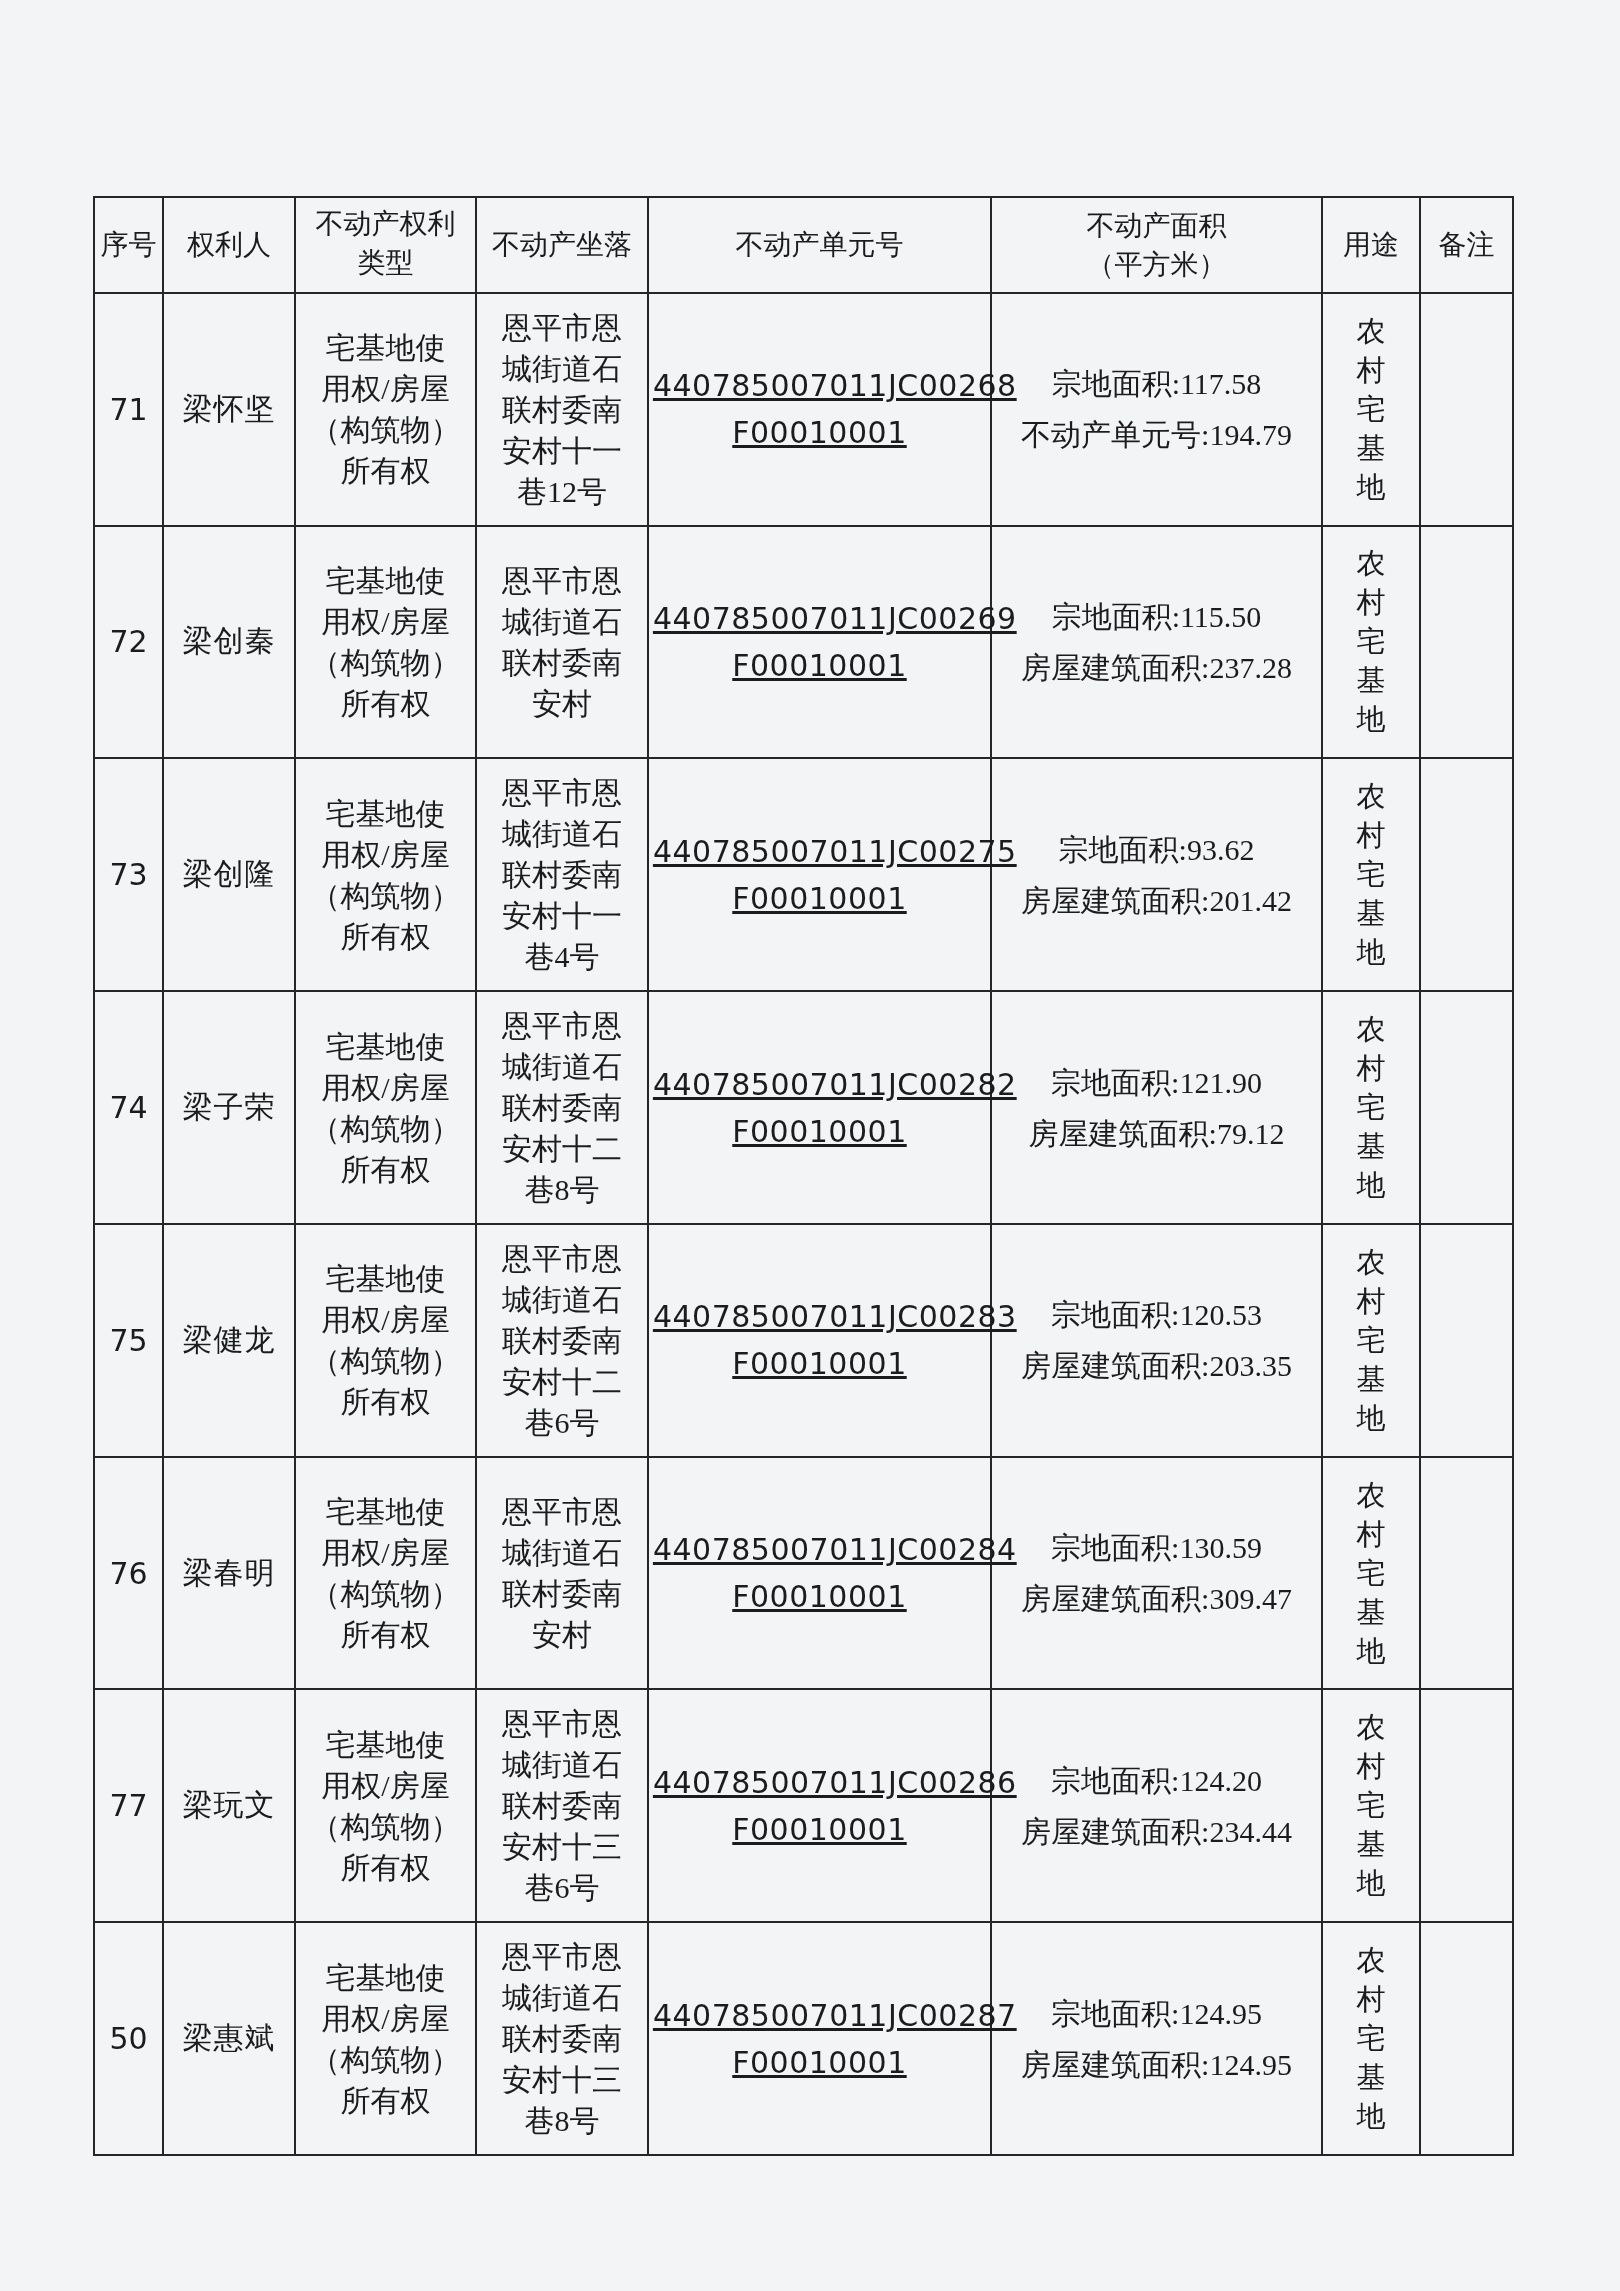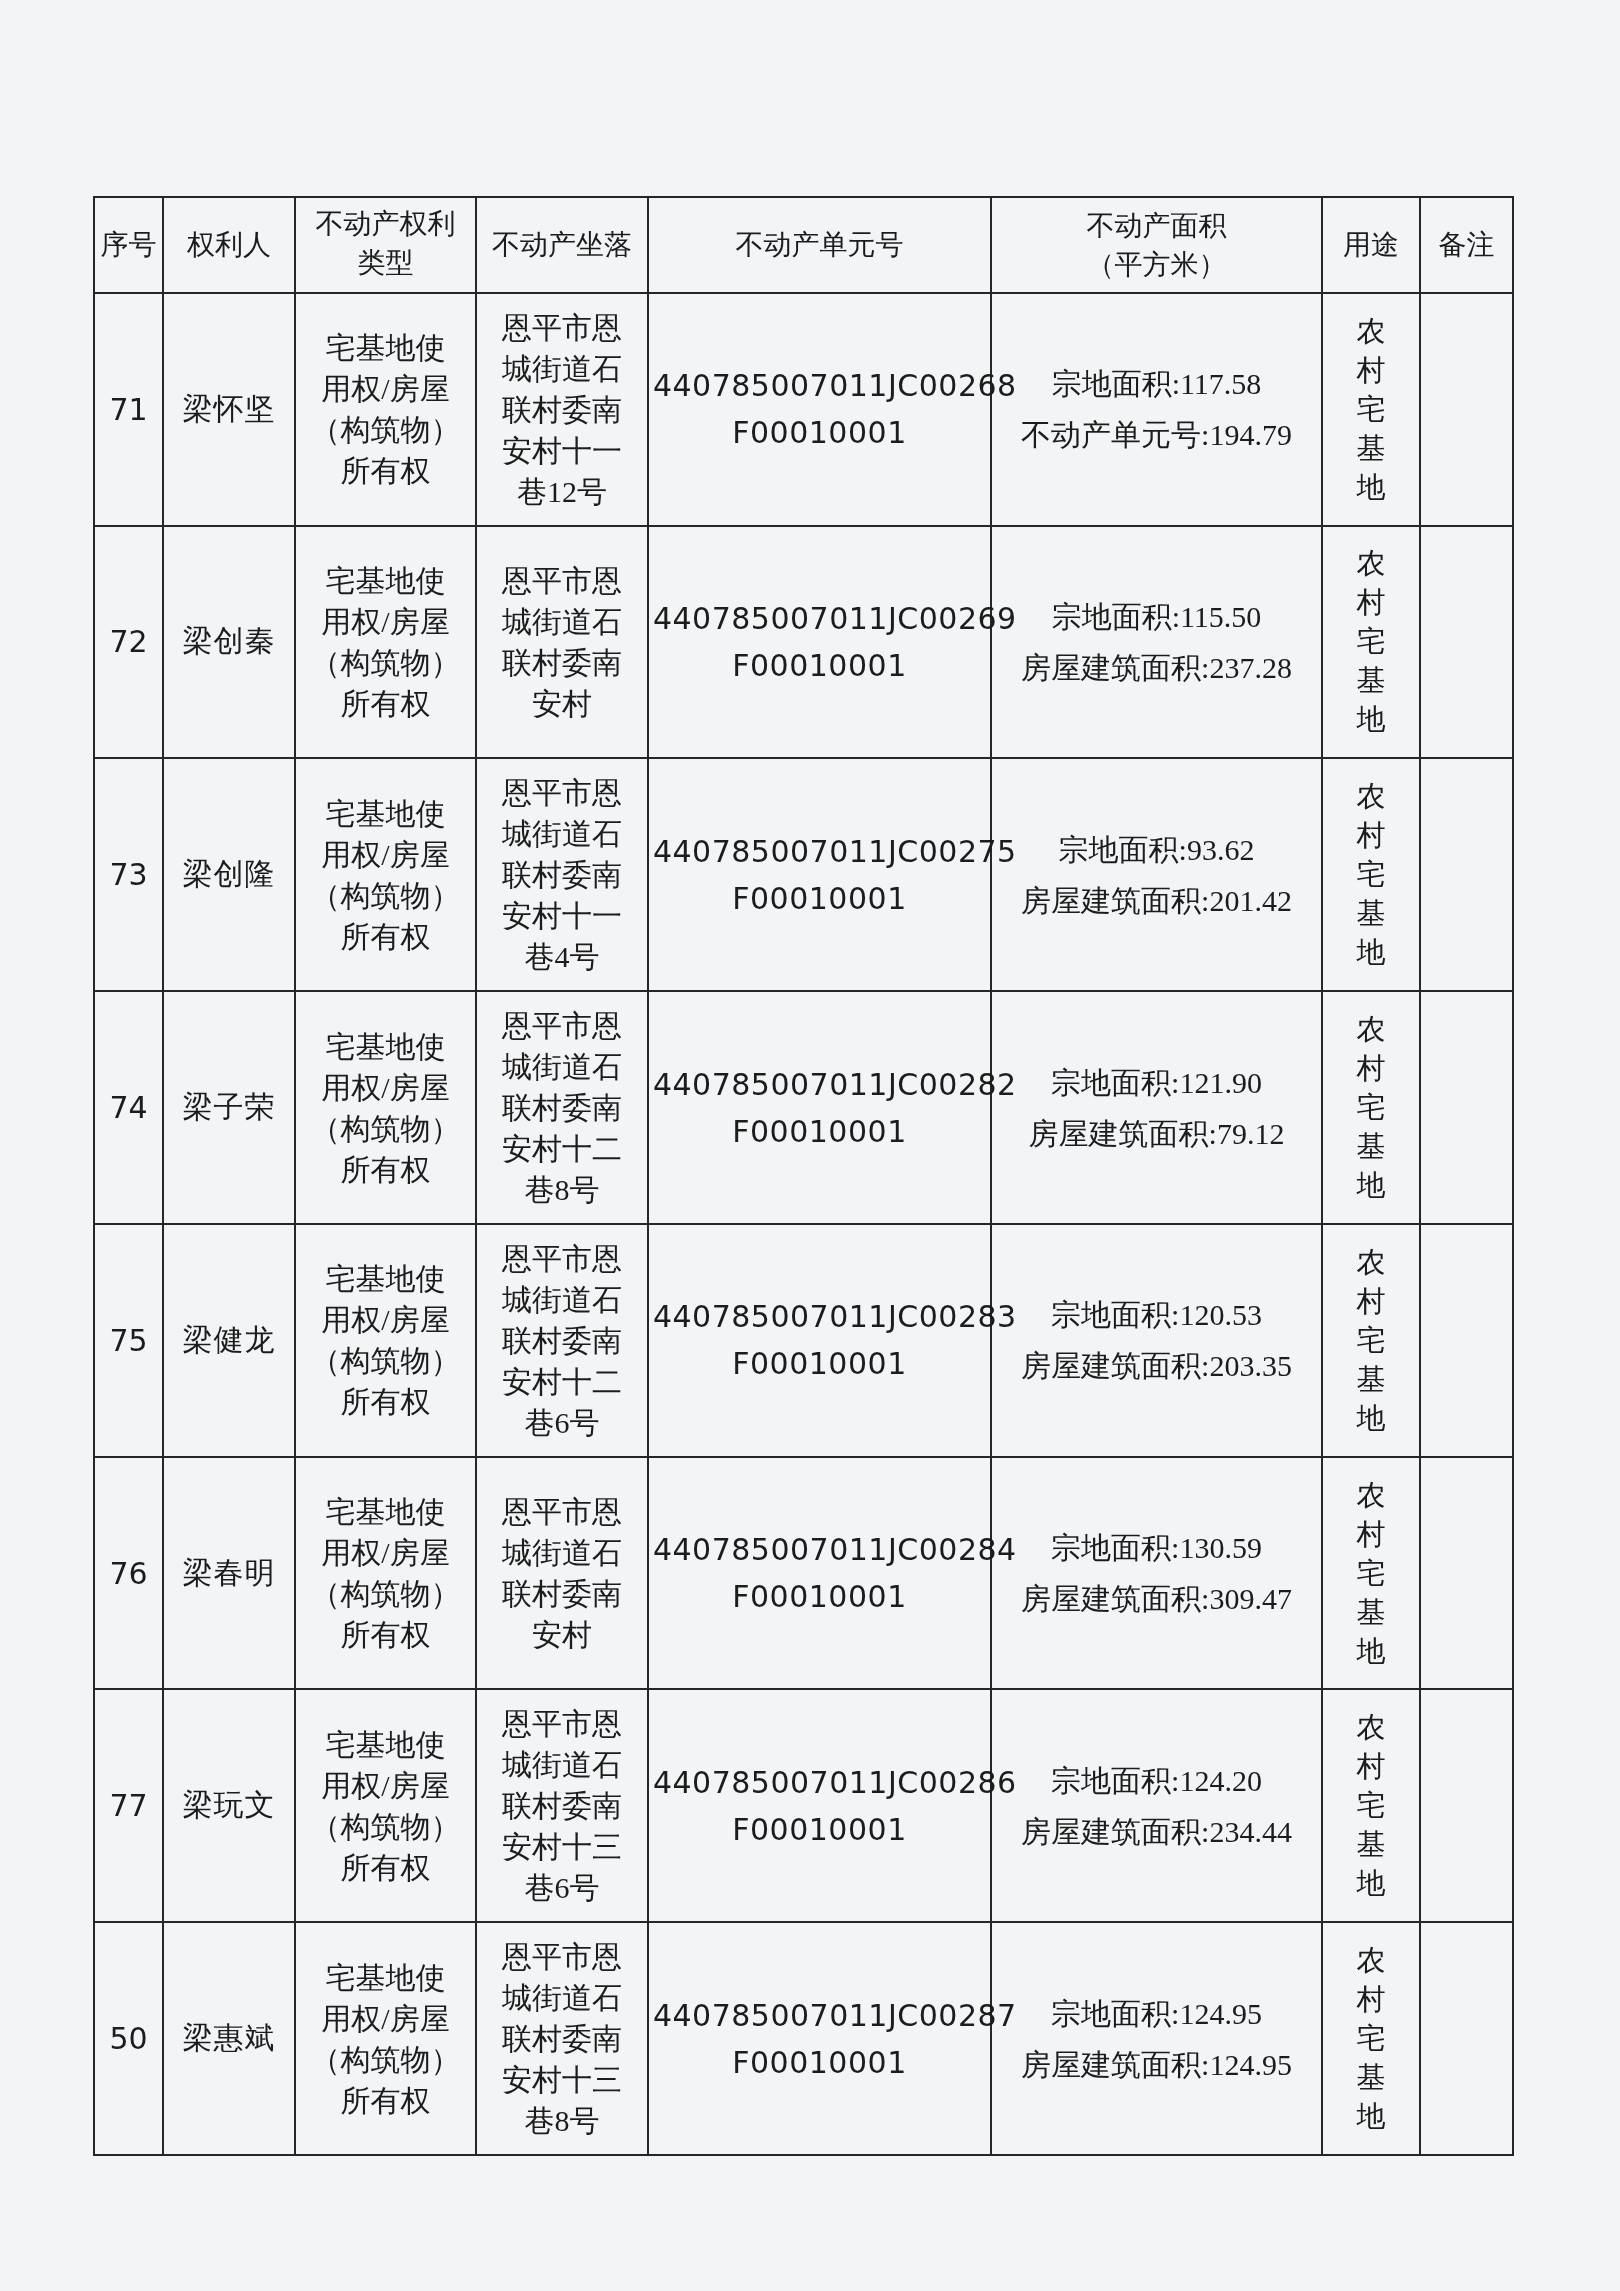--- a/index.html
+++ b/index.html
@@ -42,20 +42,21 @@
     white-space:pre-line;
     font-size:30px;
     line-height:41px;
     text-align:center;
   }
   .cell-unit div{
     font-family:"DejaVu Sans","Liberation Sans",sans-serif;
     font-size:30px;
     line-height:47px;
     letter-spacing:0.5px;
+    text-decoration:underline;
   }
   .cell-area{text-align:left;padding-left:15.7px;}
   .cell-area div{
     font-size:30px;
     line-height:51px;
   }
   .cell-usage div{
     width:33px;margin:12px auto;
     word-break:break-all;
     font-size:29px;

